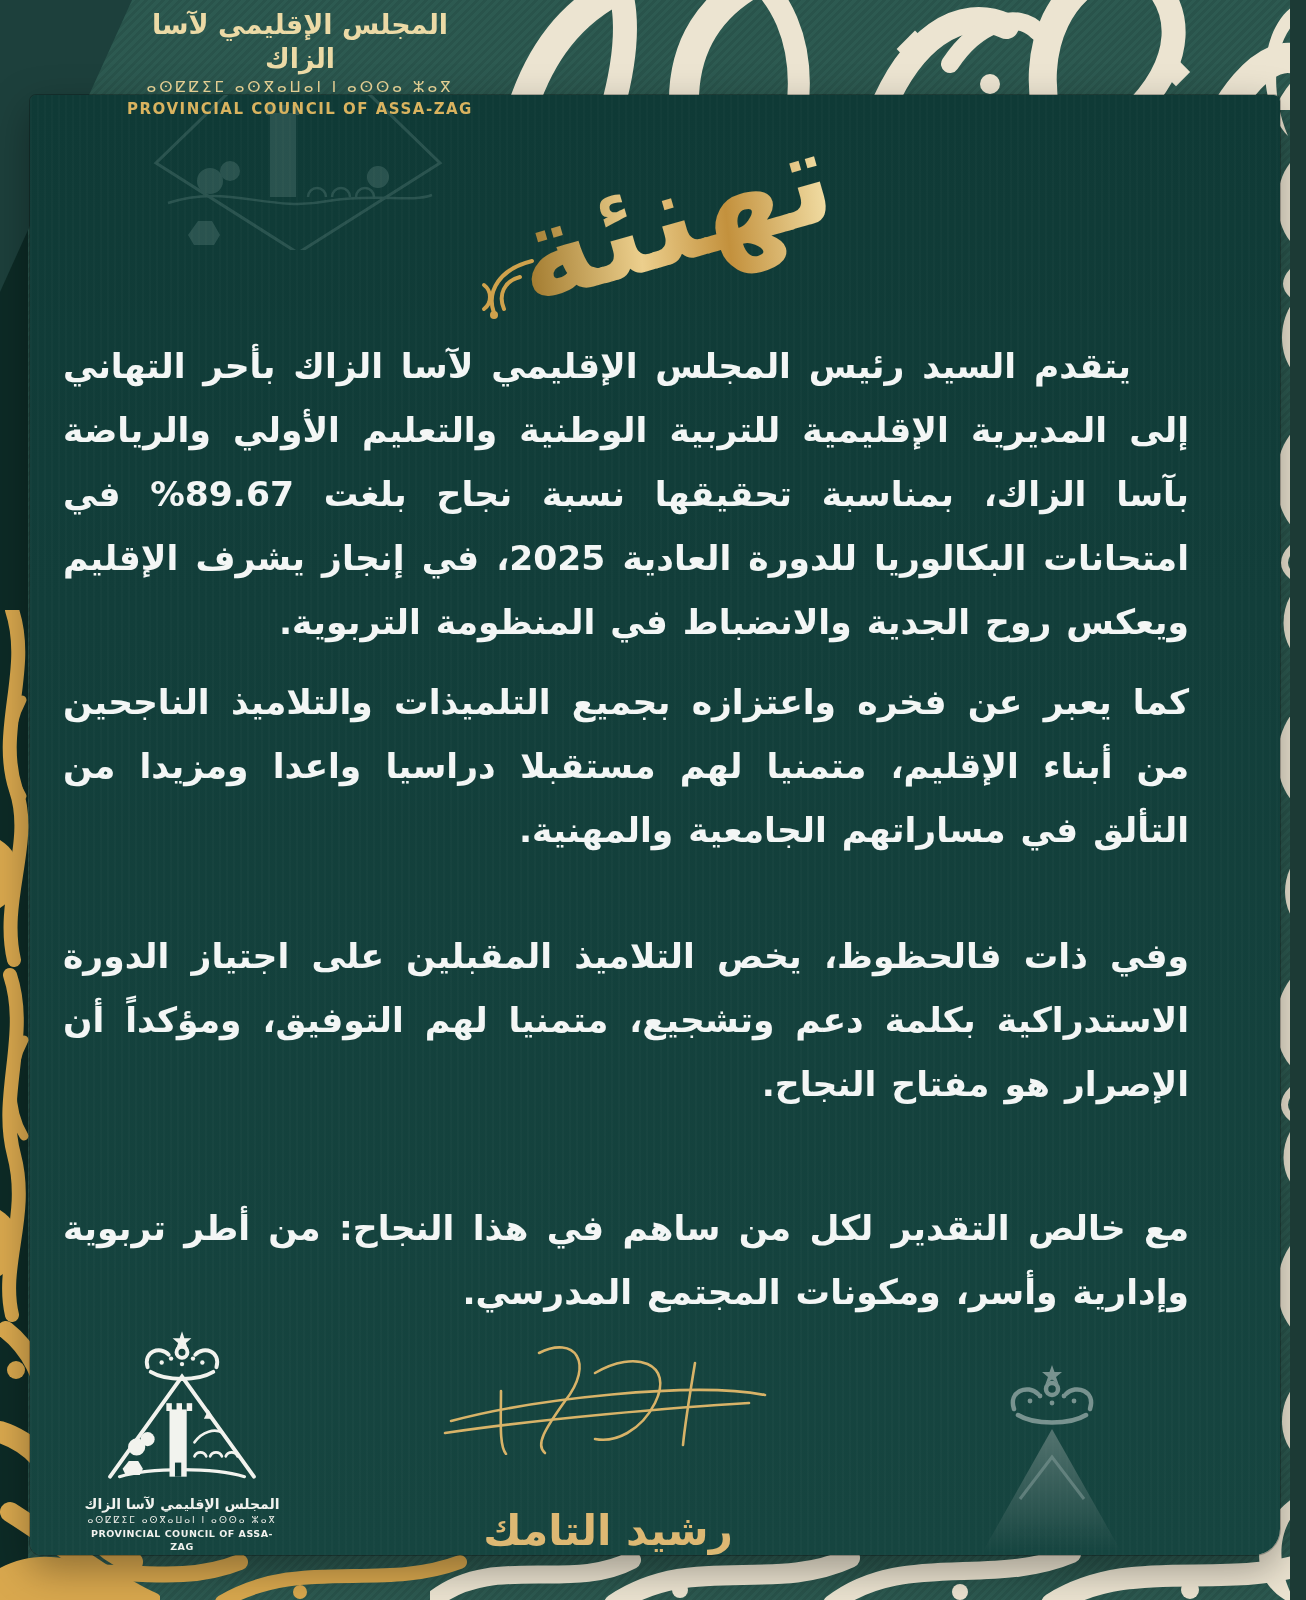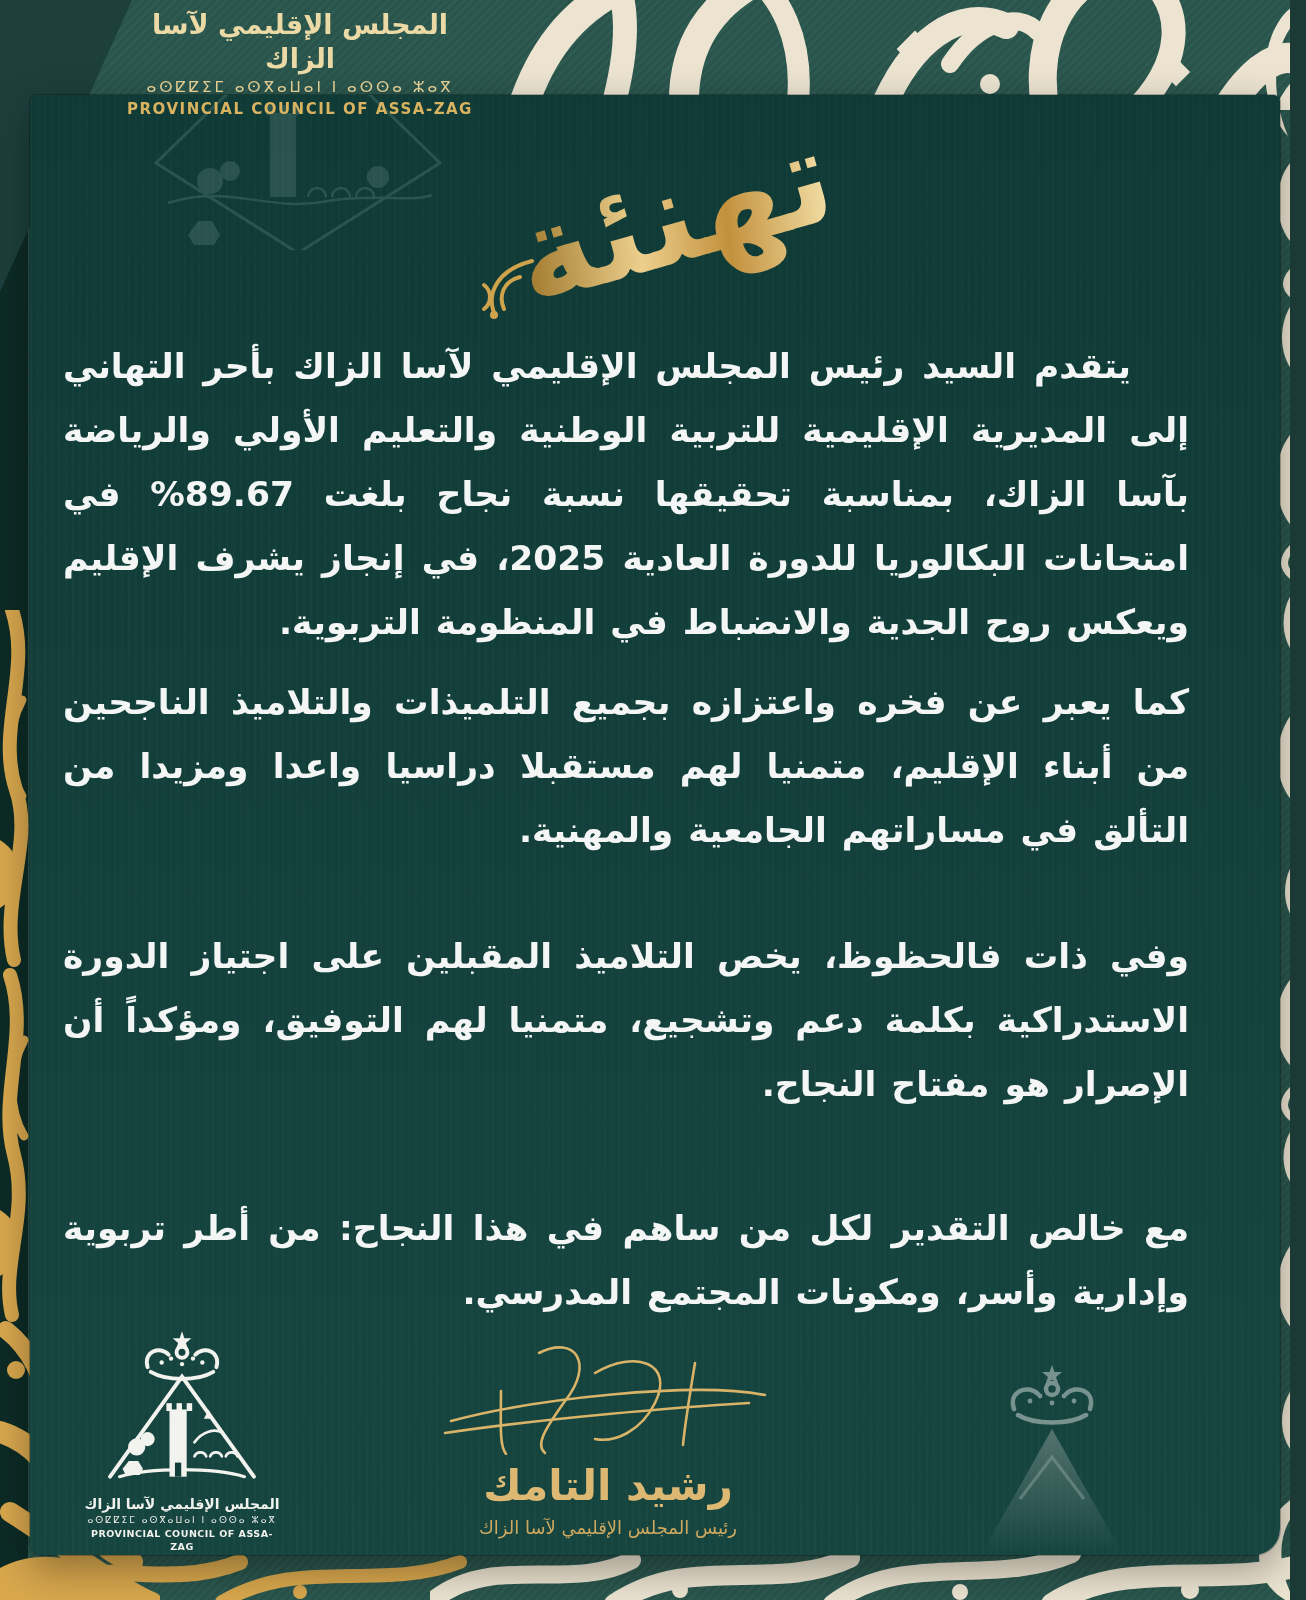--- a/index.html
+++ b/index.html
@@ -66,21 +66,21 @@
   .letter p.p3{ margin-top:62px; }
   .letter p.p5{ margin-top:80px; }
 
   
   .footer-left{ position:absolute; left:52px; top:1236px; width:200px; text-align:center; color:#f1f2ee; }
   .footer-left .l1{ font-size:14px; font-weight:bold; line-height:19px; }
   .footer-left .l2{ font-size:9px; letter-spacing:2px; line-height:13px; color:#e8e9e4; }
   .footer-left .l3{ font-size:9.5px; font-weight:bold; letter-spacing:0.5px; line-height:13px; }
 
   .footer-sign{ position:absolute; left:398px; top:1242px; width:360px; text-align:center; direction:rtl; }
-  .footer-sign .name{ font-size:42px; font-weight:bold; color:#ddb873; line-height:54px; }
+  .footer-sign .name{ font-size:42px; font-weight:bold; color:#ddb873; line-height:54px;margin-top:45px; }
   .footer-sign .role{ font-size:18px; color:#cfa95f; line-height:30px; }
 
   .footer-mark{ position:absolute; left:942px; top:1268px; opacity:0.55; }
 </style>
 </head>
 <body>
 
 <div class="canvas">
 
   <div class="deco left-dark-strip"></div>

